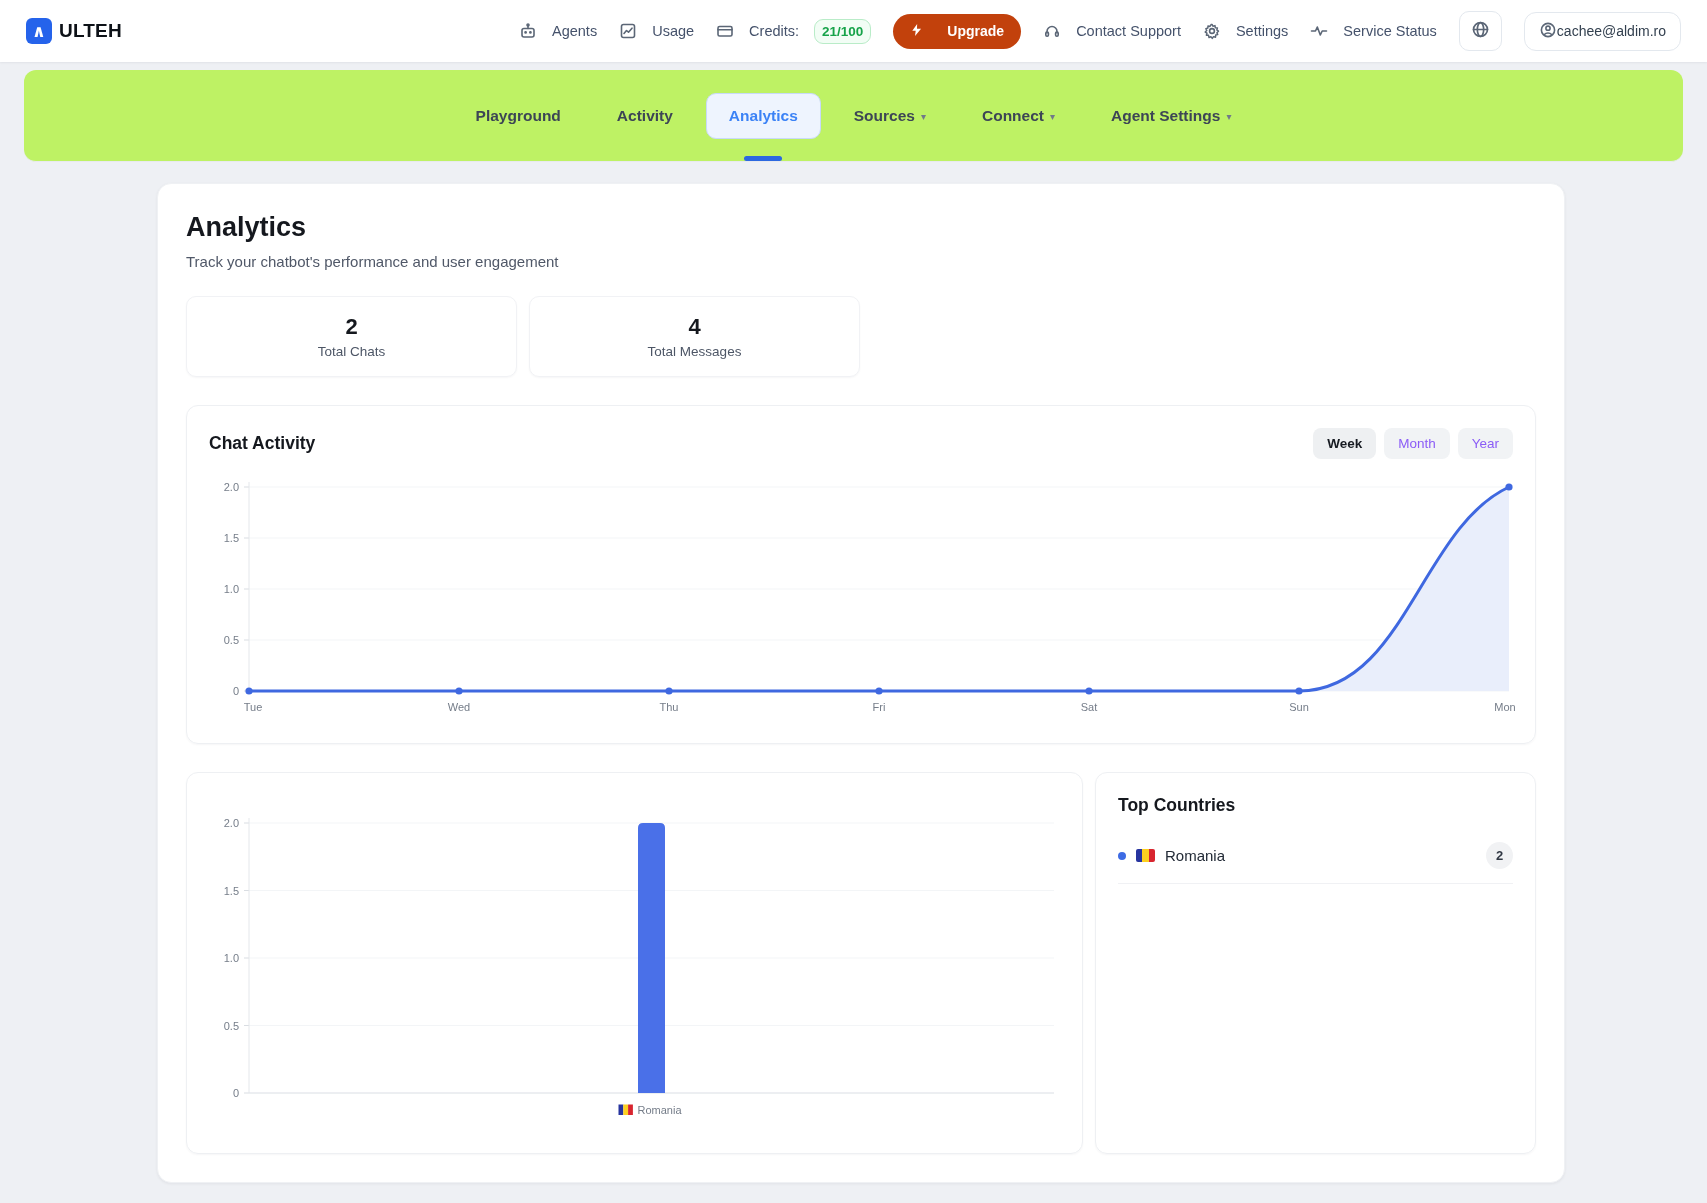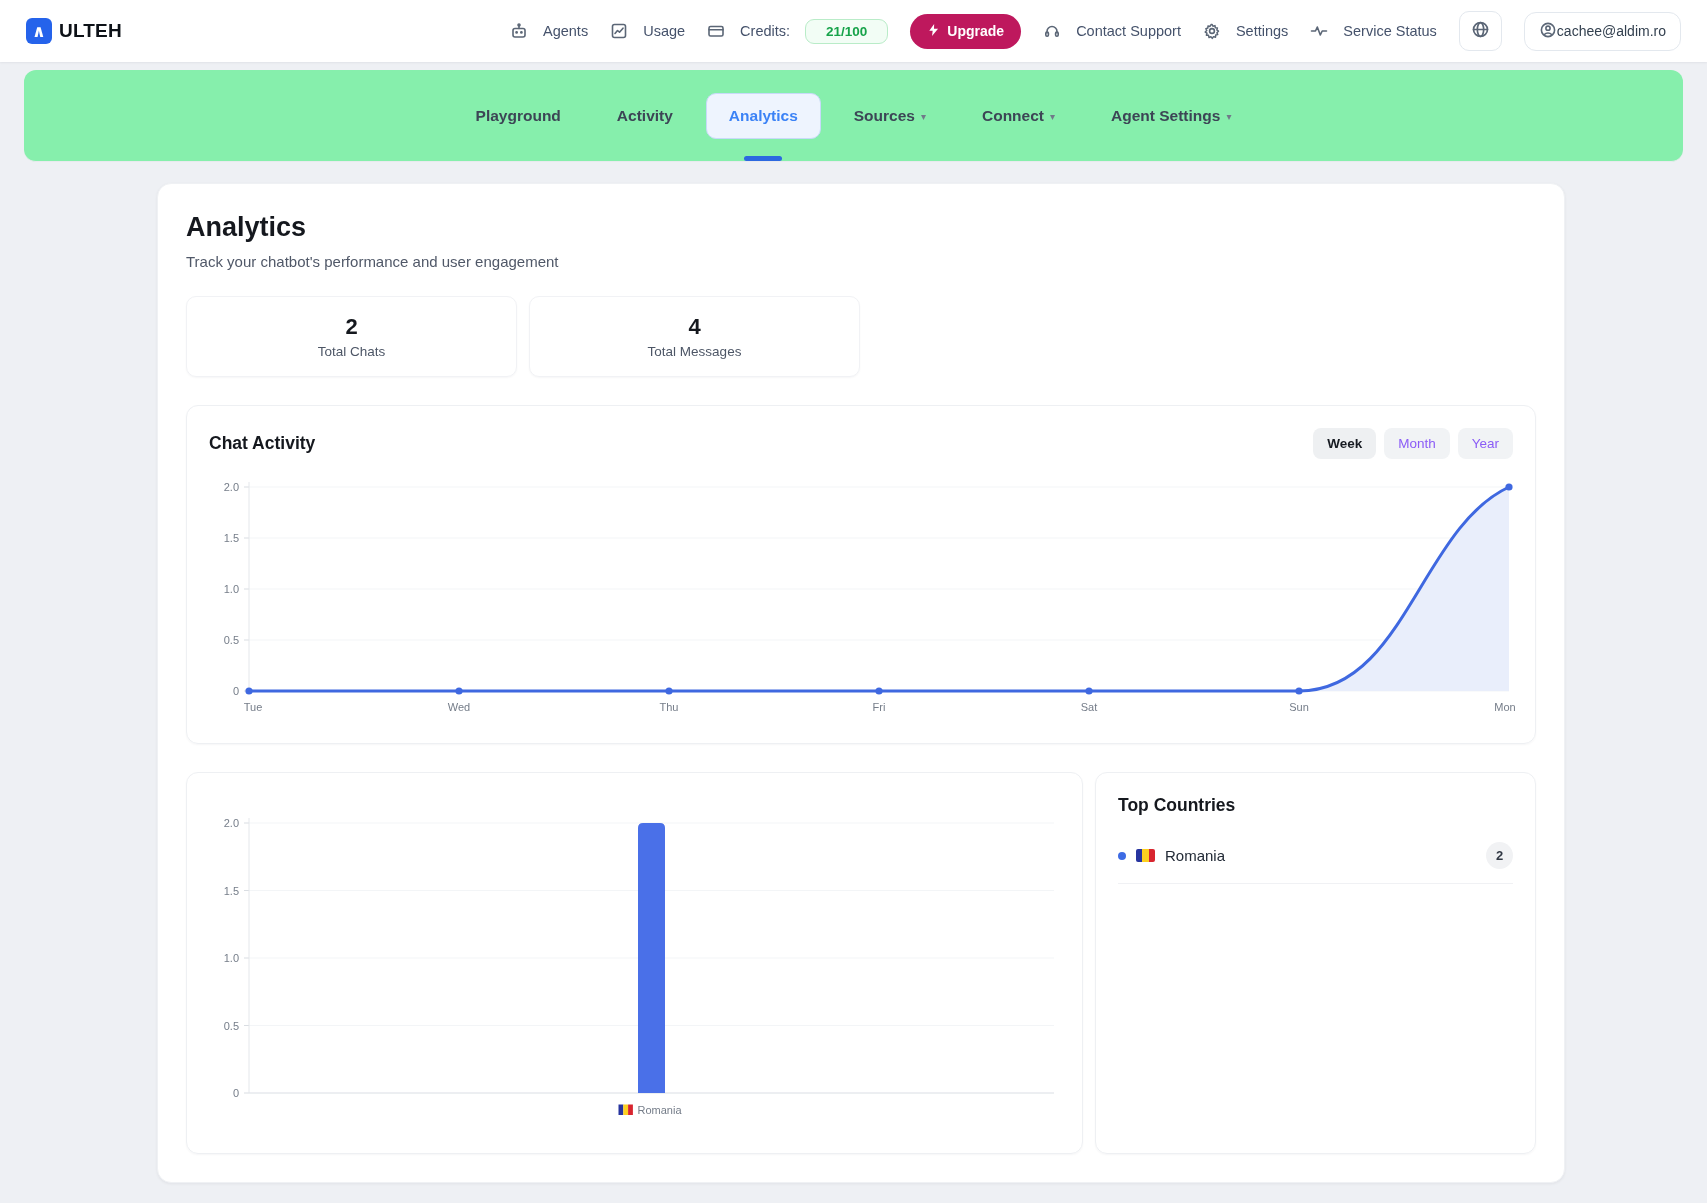--- a/index.html
+++ b/index.html
@@ -11,32 +11,32 @@
             box-shadow:0 1px 2px rgba(16,24,40,.06); position:relative; z-index:5; }
   .brand { display:flex; align-items:center; gap:7px; cursor:pointer; }
   .brand-logo { width:26px; height:26px; border-radius:6px; background:#2563eb; display:flex;
                 align-items:center; justify-content:center; color:#fff; font-weight:700; font-size:17px; }
   .brand-name { font-size:19px; font-weight:800; letter-spacing:.2px; color:#0d1117; }
   .nav-right { margin-left:auto; display:flex; align-items:center; gap:22px; }
   .nav-link { display:flex; align-items:center; gap:15px; color:#45526b; font-size:14.5px; cursor:pointer; white-space:nowrap; }
   .nav-link svg { display:block; }
   .nicon { stroke:#5b6676; fill:none; stroke-width:1.6; stroke-linecap:round; stroke-linejoin:round; }
   .credits-pill { border:1px solid #b9ecc8; background:#f2fdf5; color:#17a34a; font-size:13.5px;
-                  font-weight:700; border-radius:9px; padding:4px 20px; }
-  .upgrade-btn { display:flex; align-items:center; gap:7px; background:#be185d; color:#fff; border:none;
+                  font-weight:700; border-radius:9px; padding:4px 7px; }
+  .upgrade-btn { display:flex; align-items:center; gap:24px; background:#c2410c; color:#fff; border:none;
                  font-size:14px; font-weight:600; border-radius:18px; padding:9px 17px; cursor:pointer;
                  font-family:inherit; }
   .globe-btn { border:1px solid #e3e8ee; background:#fff; border-radius:10px; padding:8px 11px;
                display:flex; align-items:center; cursor:pointer; }
   .user-btn { border:1px solid #e3e8ee; background:#fff; border-radius:12px; padding:8px 14px;
               display:flex; align-items:center; gap:0; font-size:14px; color:#33404f; cursor:pointer;
               font-family:inherit; }
 
   
-  .tabstrip { margin:8px 24px 0; background:#86efac; border-radius:12px; height:92px; display:flex;
+  .tabstrip { margin:8px 24px 0; background:#bef264; border-radius:12px; height:92px; display:flex;
               align-items:center; justify-content:center; gap:10px; position:relative;
               border-bottom:1px solid #e8eaee; }
   .tab { display:flex; align-items:center; gap:6px; font-size:15.5px; font-weight:600; color:#3c4555;
          padding:13px 22px; border-radius:10px; cursor:pointer; position:relative; border:1px solid transparent; }
   .tab .caret { font-size:10px; color:#707a89; transform:translateY(1px); }
   .tab.active { color:#3b82f6; background:#eef4fe; border:1px solid #c8daf9; }
   .tab.active::after { content:""; position:absolute; left:50%; transform:translateX(-50%); bottom:-23px;
                        width:38px; height:5px; border-radius:3px; background:#2c68e0; }
 
   

